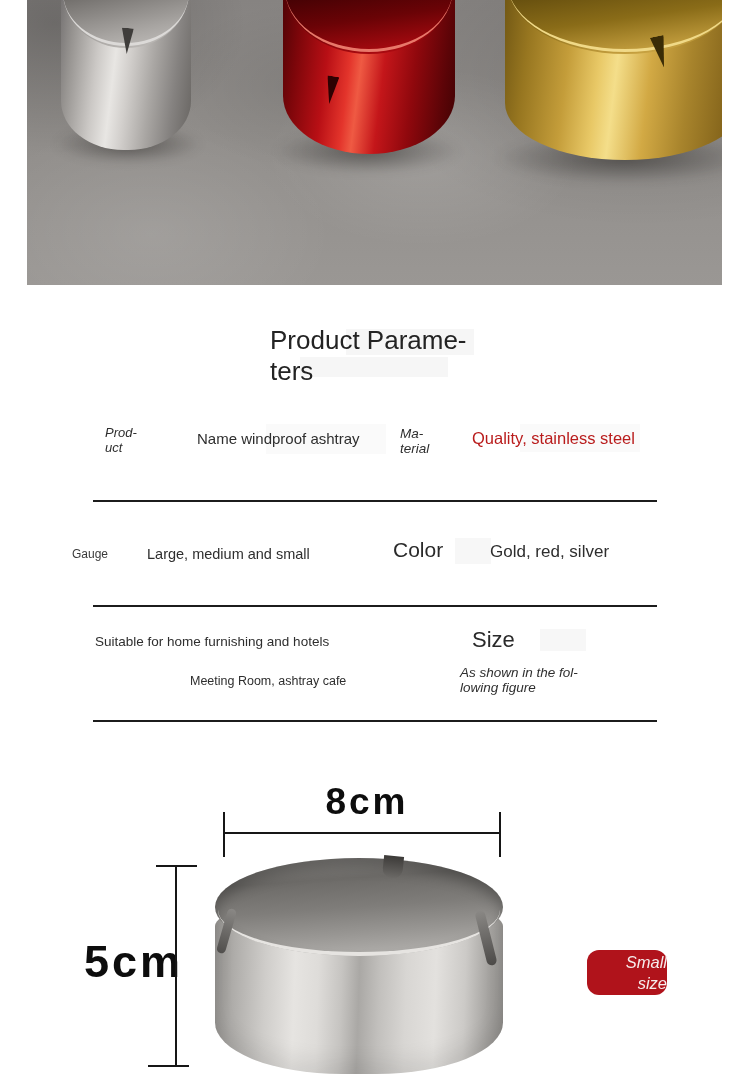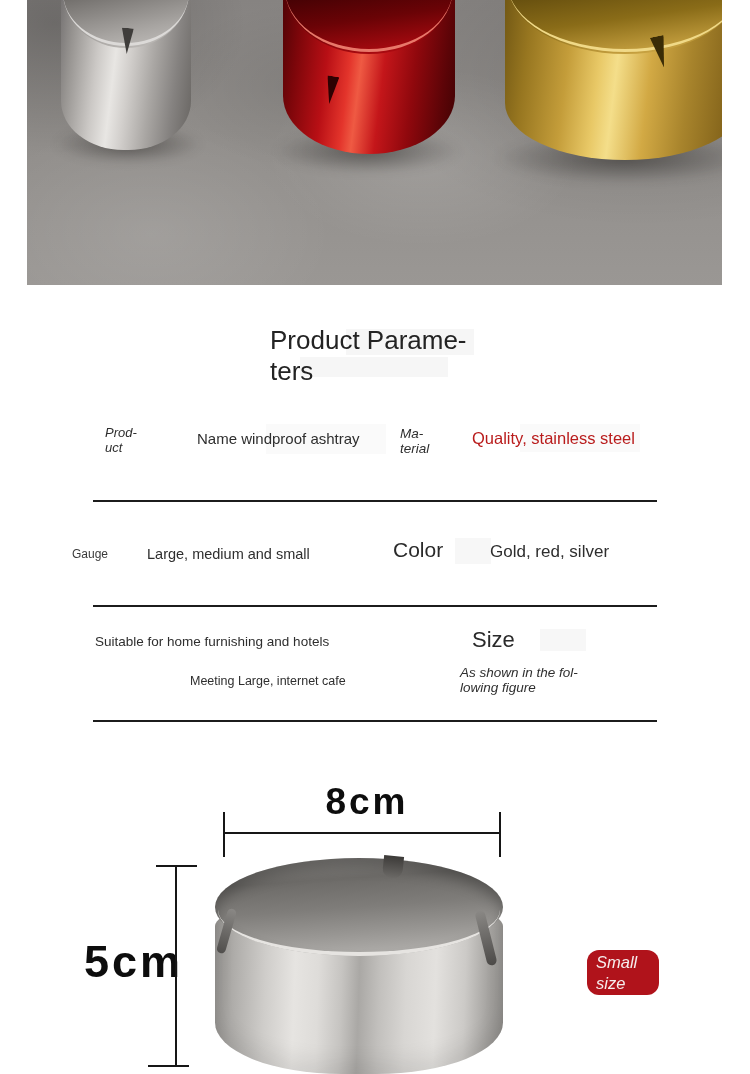--- a/index.html
+++ b/index.html
@@ -106,23 +106,23 @@
     background:linear-gradient(176deg,#8e8c89 0%,#6d6b68 25%,#7f7d7a 50%,#989693 72%,#aeaca9 90%);}
   .dt-lip{left:3px;top:6px;width:282px;height:92px;border-radius:50%;
     border-bottom:4px solid #e6e4e1;box-sizing:border-box;}
   .dt-notch-top{left:168px;top:-2px;width:20px;height:22px;border-radius:0 0 9px 9px;
     background:linear-gradient(180deg,#3c3a38,#6b6966);transform:rotate(6deg);}
   .dt-notch-left{left:7px;top:50px;width:9px;height:46px;border-radius:5px;
     background:linear-gradient(180deg,#8a8885,#504e4c);transform:rotate(16deg);}
   .dt-notch-right{left:266px;top:52px;width:10px;height:56px;border-radius:6px;
     background:linear-gradient(180deg,#8a8885,#4c4a48);transform:rotate(-14deg);}
 
-  .badge{position:absolute;left:587px;top:950px;width:72px;height:45px;
+  .badge{position:absolute;left:587px;top:950px;width:80px;height:45px;
     background:#b0131b;border-radius:12px;color:#f6eded;font-size:16.5px;
-    line-height:1.28;padding:2px 0 0 9px;box-sizing:border-box;}
+    line-height:1.28;padding:2px 0 0 9px;box-sizing:border-box;text-align:right;}
 </style>
 </head>
 <body>
 
 <div class="page">
 
   <div class="hero">
     <div class="tray-shadow sh-silver"></div>
     <div class="tray-shadow sh-red"></div>
     <div class="tray-shadow sh-gold"></div>
@@ -163,21 +163,21 @@
   <div class="cell r1-vb">Quality, stainless steel</div>
   <div class="divider d1"></div>
 
   <div class="cell r2-la">Gauge</div>
   <div class="cell r2-va">Large, medium and small</div>
   <div class="cell r2-lb">Color</div>
   <div class="cell r2-vb">Gold, red, silver</div>
   <div class="divider d2"></div>
 
   <div class="cell r3-a1">Suitable for home furnishing and hotels</div>
-  <div class="cell r3-a2">Meeting Large, internet cafe</div>
+  <div class="cell r3-a2">Meeting Room, ashtray cafe</div>
   <div class="cell r3-lb">Size</div>
   <div class="cell r3-vb pre">As shown in the fol-
 lowing figure</div>
   <div class="divider d3"></div>
 
   <div class="dim-label dimw-label">8cm</div>
   <div class="dim dimw-line"></div>
   <div class="dim dimw-tl"></div>
   <div class="dim dimw-tr"></div>
 

